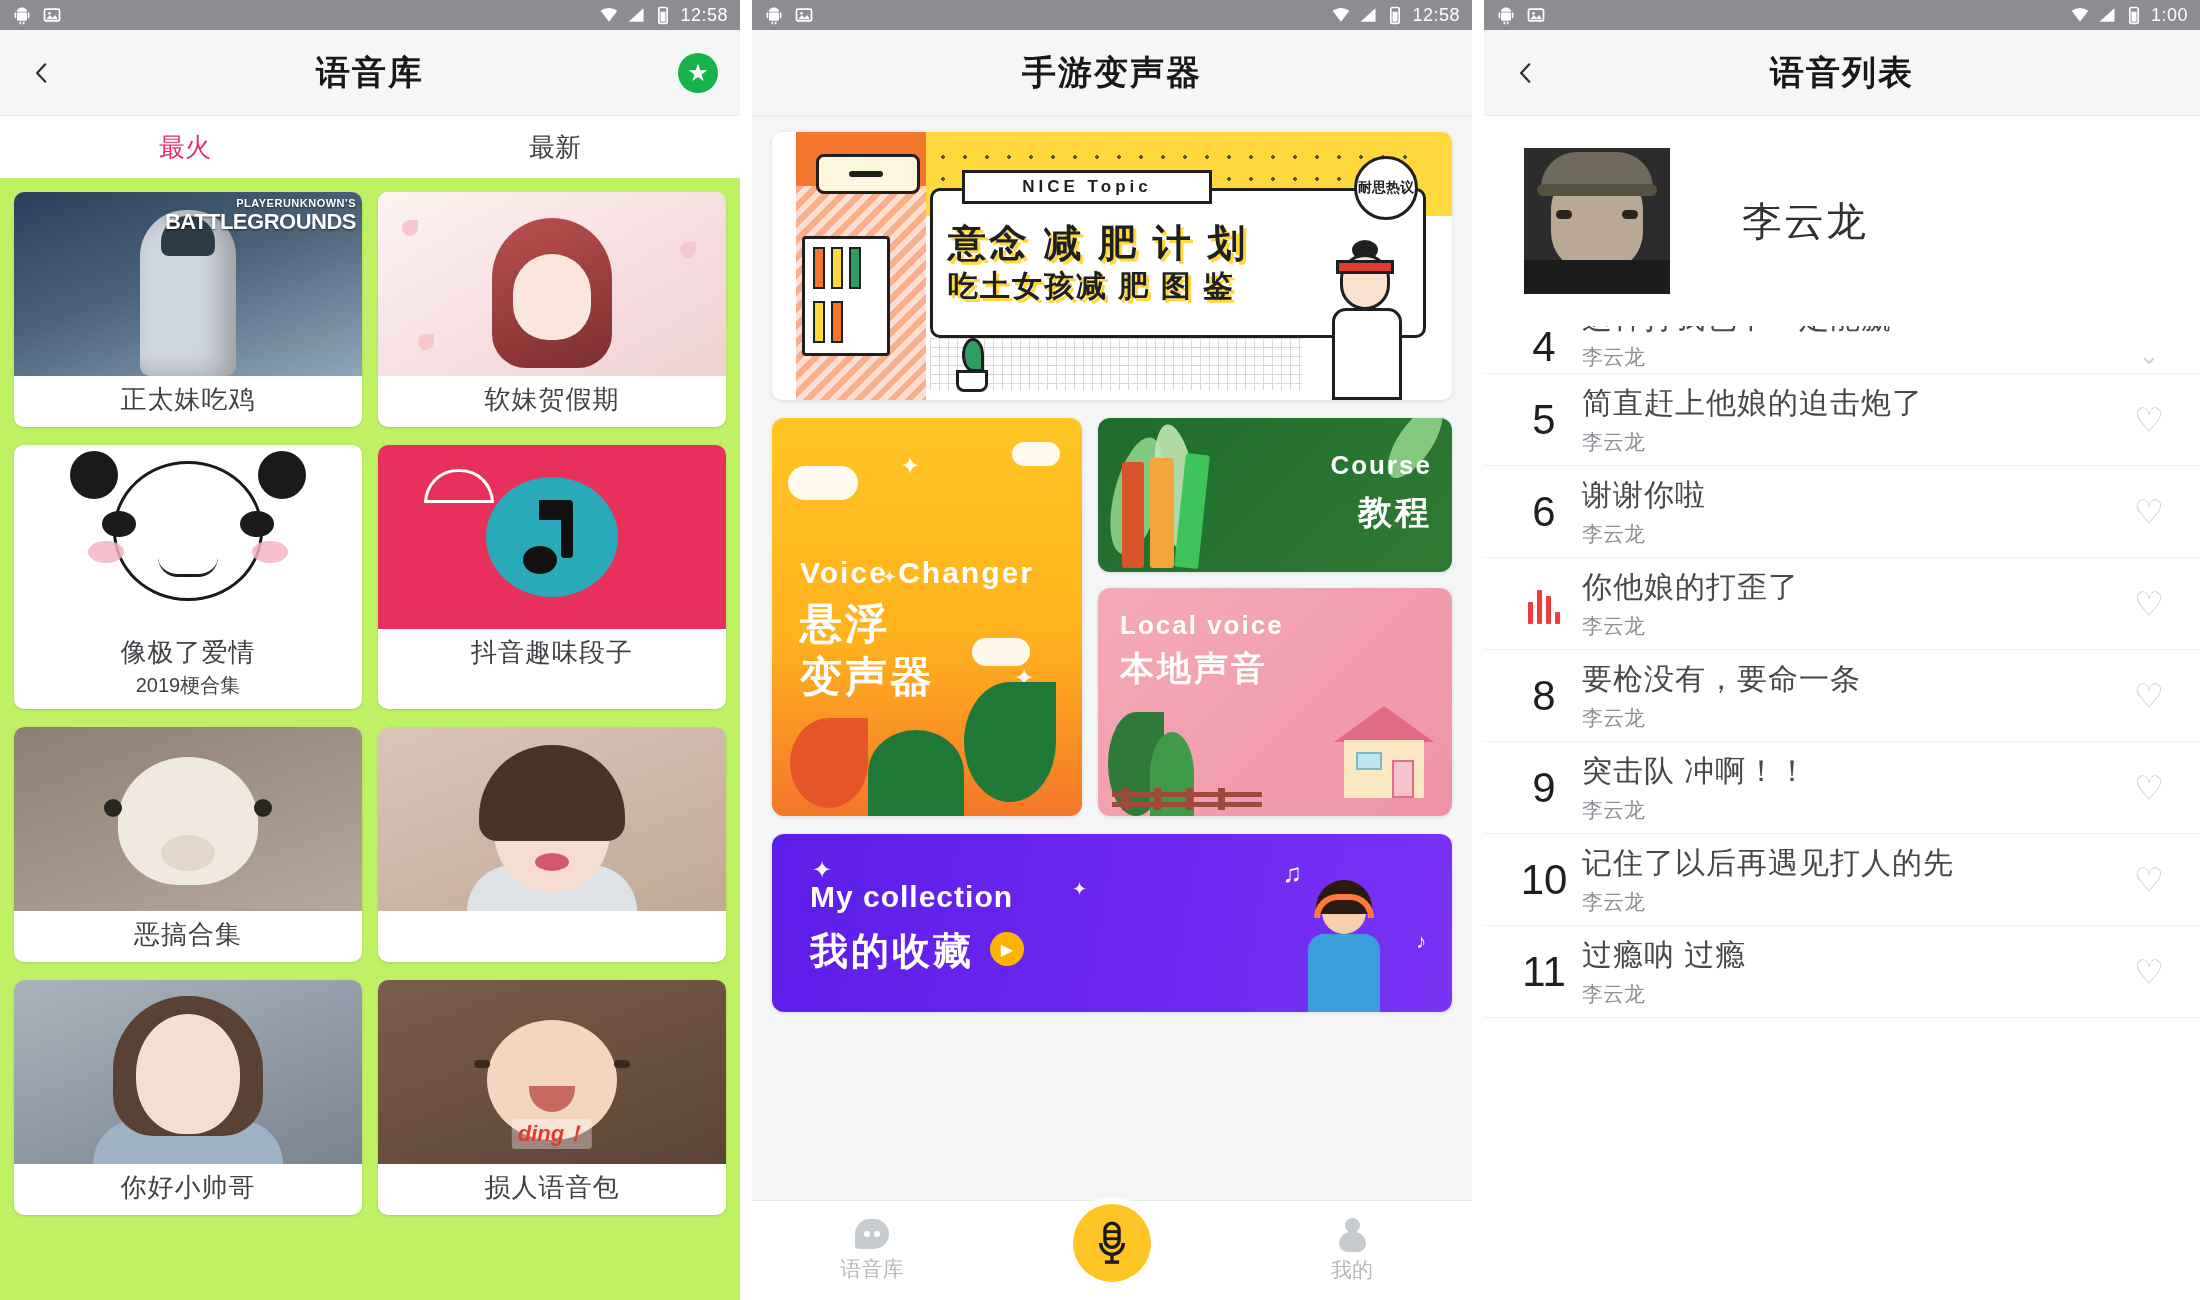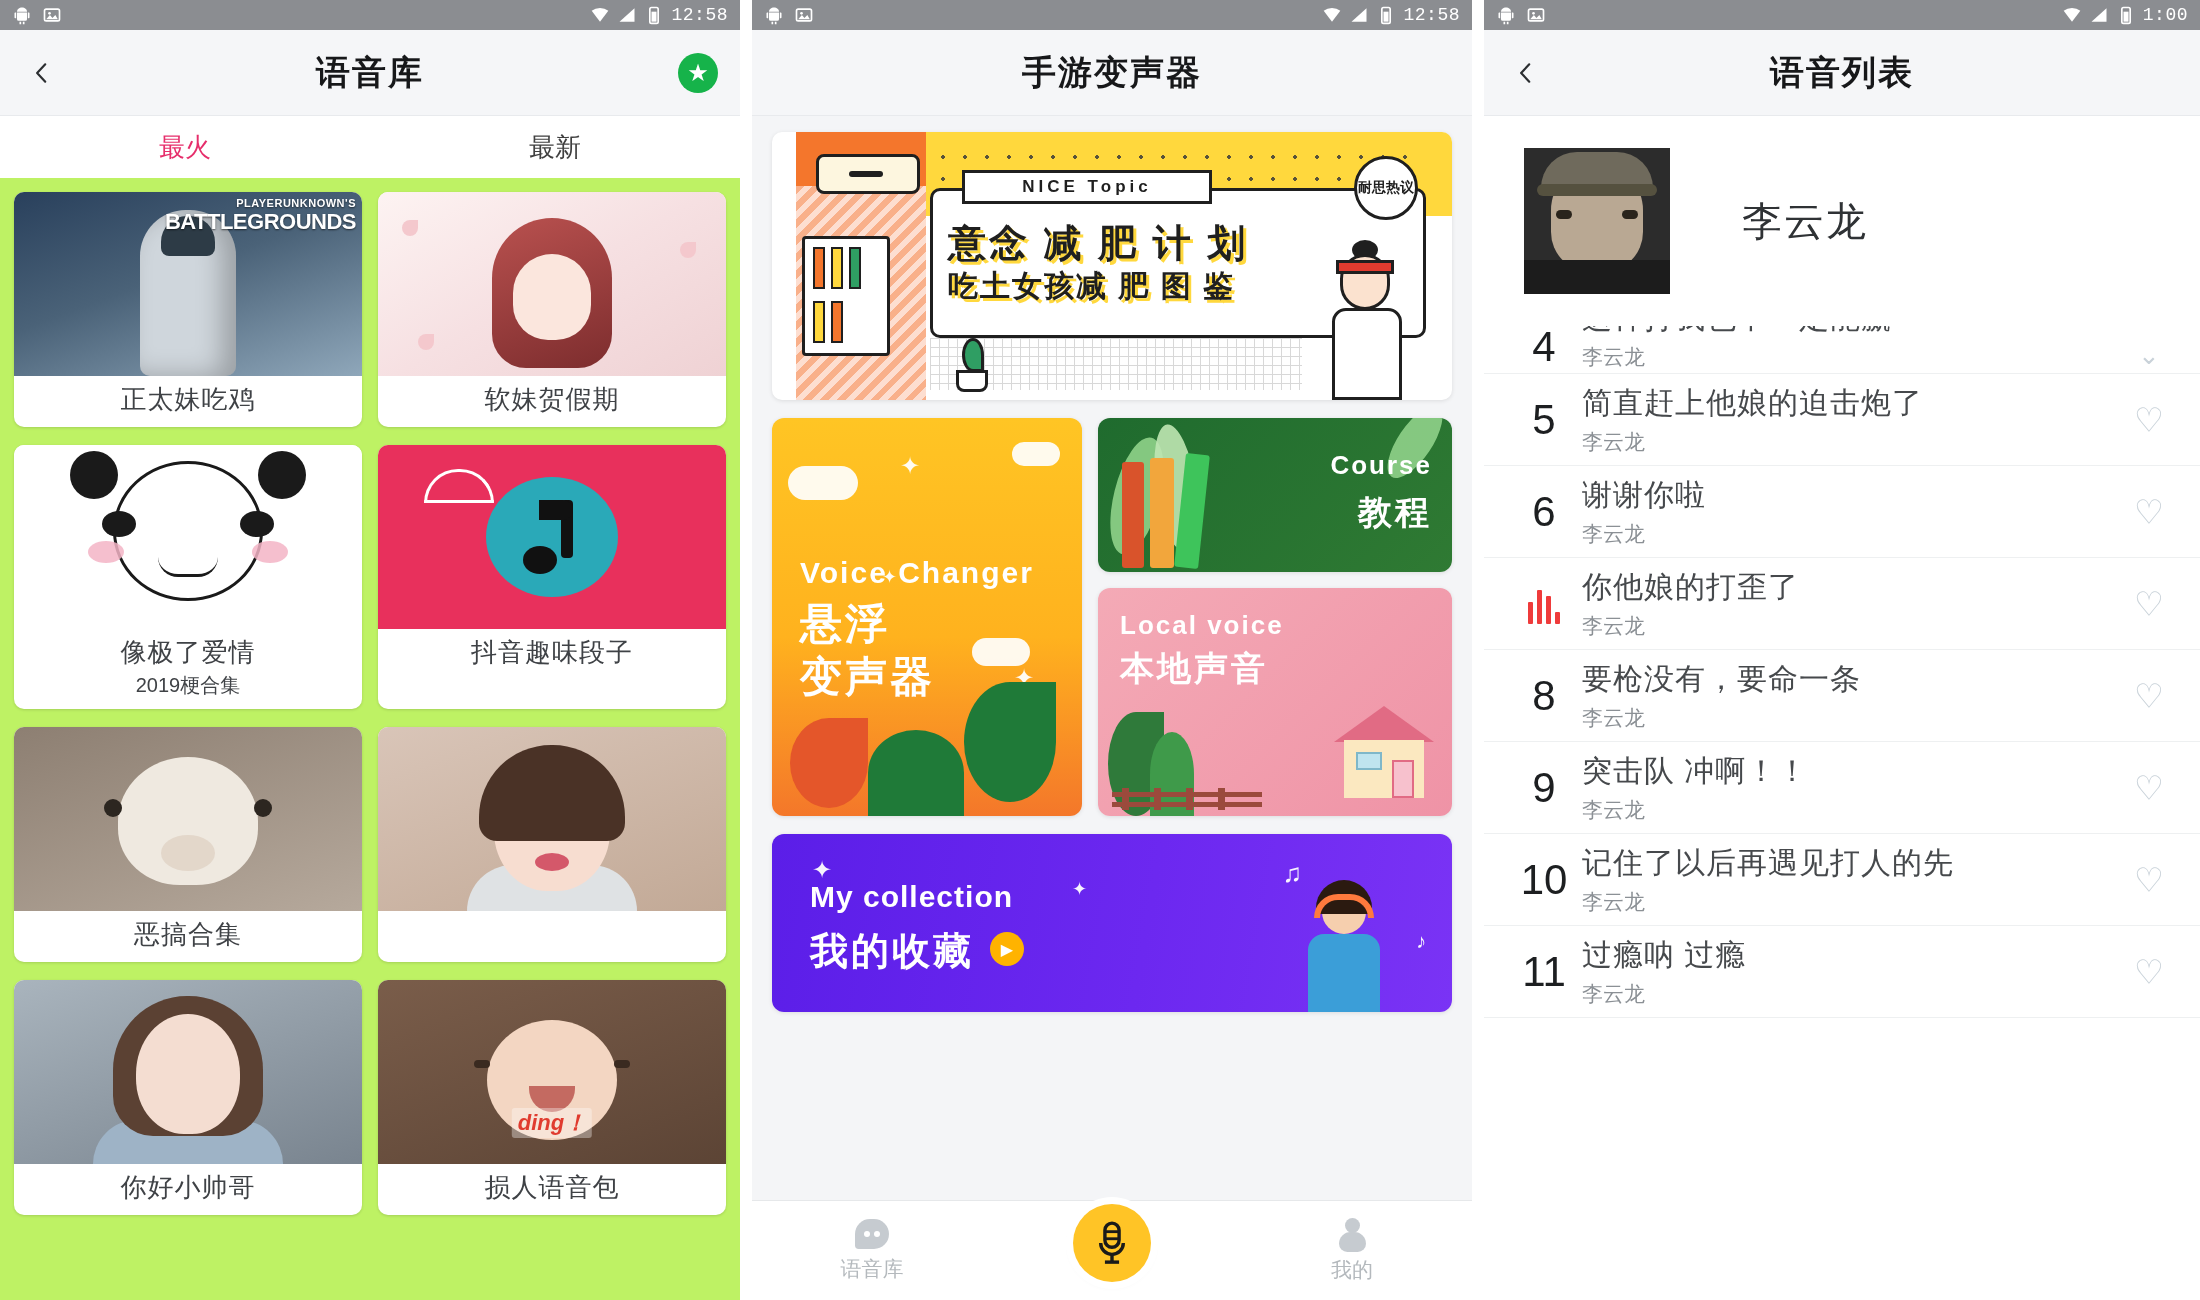--- a/index.html
+++ b/index.html
@@ -19,21 +19,21 @@
   .panel-3 { width: 716px; }
 
   
   .statusbar {
     height: 30px; background: #8b8d91; display:flex; align-items:center;
     padding: 0 12px; color:#fff; font-size: 17px; position: relative;
   }
   .sb-left { display:flex; align-items:center; gap: 10px; }
   .sb-right { margin-left:auto; display:flex; align-items:center; gap:7px; }
   .sb-icon { width: 20px; height:20px; display:block; }
-  .sb-time { font-size: 18px; letter-spacing: .5px; font-family:Liberation Mono, monospace; }
+  .sb-time { font-size: 18px; letter-spacing: .5px; font-family:Liberation Sans, sans-serif; }
 
   
   .navbar {
     height: 86px; background: #f5f6f8; display:flex; align-items:center;
     padding: 0 22px; position: relative; border-bottom: 1px solid #e8eaed;
   }
   .nav-back { width: 40px; height:40px; display:flex; align-items:center; justify-content:center; cursor:pointer;}
   .nav-back svg { width: 26px; height: 30px; }
   .nav-title {
     position:absolute; left:0; right:0; text-align:center;
@@ -141,21 +141,21 @@
   .art-selfie .sfbody{position:absolute;left:50%;bottom:0;transform:translateX(-50%);
     width:190px;height:44px;background:#9eb3c6;border-radius:60px 60px 0 0;}
 
   .art-baby{ background: linear-gradient(160deg,#7a5d4a,#5c4435); }
   .art-baby .bface{position:absolute;left:50%;top:40px;transform:translateX(-50%);
     width:130px;height:120px;background:#f3d6c2;border-radius:50%;}
   .art-baby .beye{position:absolute;top:80px;width:16px;height:8px;background:#3a2a20;border-radius:8px;}
   .art-baby .beye.l{left:96px;} .art-baby .beye.r{right:96px;}
   .art-baby .bmouth{position:absolute;left:50%;top:106px;transform:translateX(-50%);
     width:46px;height:26px;background:#c46a61;border-radius:0 0 30px 30px;}
-  .art-baby .ding{position:absolute;left:50%;bottom:26px;transform:translateX(-50%);
+  .art-baby .ding{position:absolute;left:50%;bottom:15px;transform:translateX(-50%);
     color:#e03b2f;font-size:22px;font-weight:800;font-style:italic;background:rgba(255,255,255,.35);
     padding:0 6px;border-radius:3px;}
 
   
   .p2-body { background:#f4f5f7; height: calc(1300px - 30px - 86px - 100px); padding: 16px 20px 0 20px; overflow:hidden;}
   .hero {
     height: 268px; border-radius: 10px; overflow:hidden; position:relative;
     background: #ffffff; box-shadow:0 1px 4px rgba(0,0,0,.10);
   }
   .hero .yellowtop{position:absolute;left:150px;top:0;right:0;height:84px;background:#ffd83d;}

